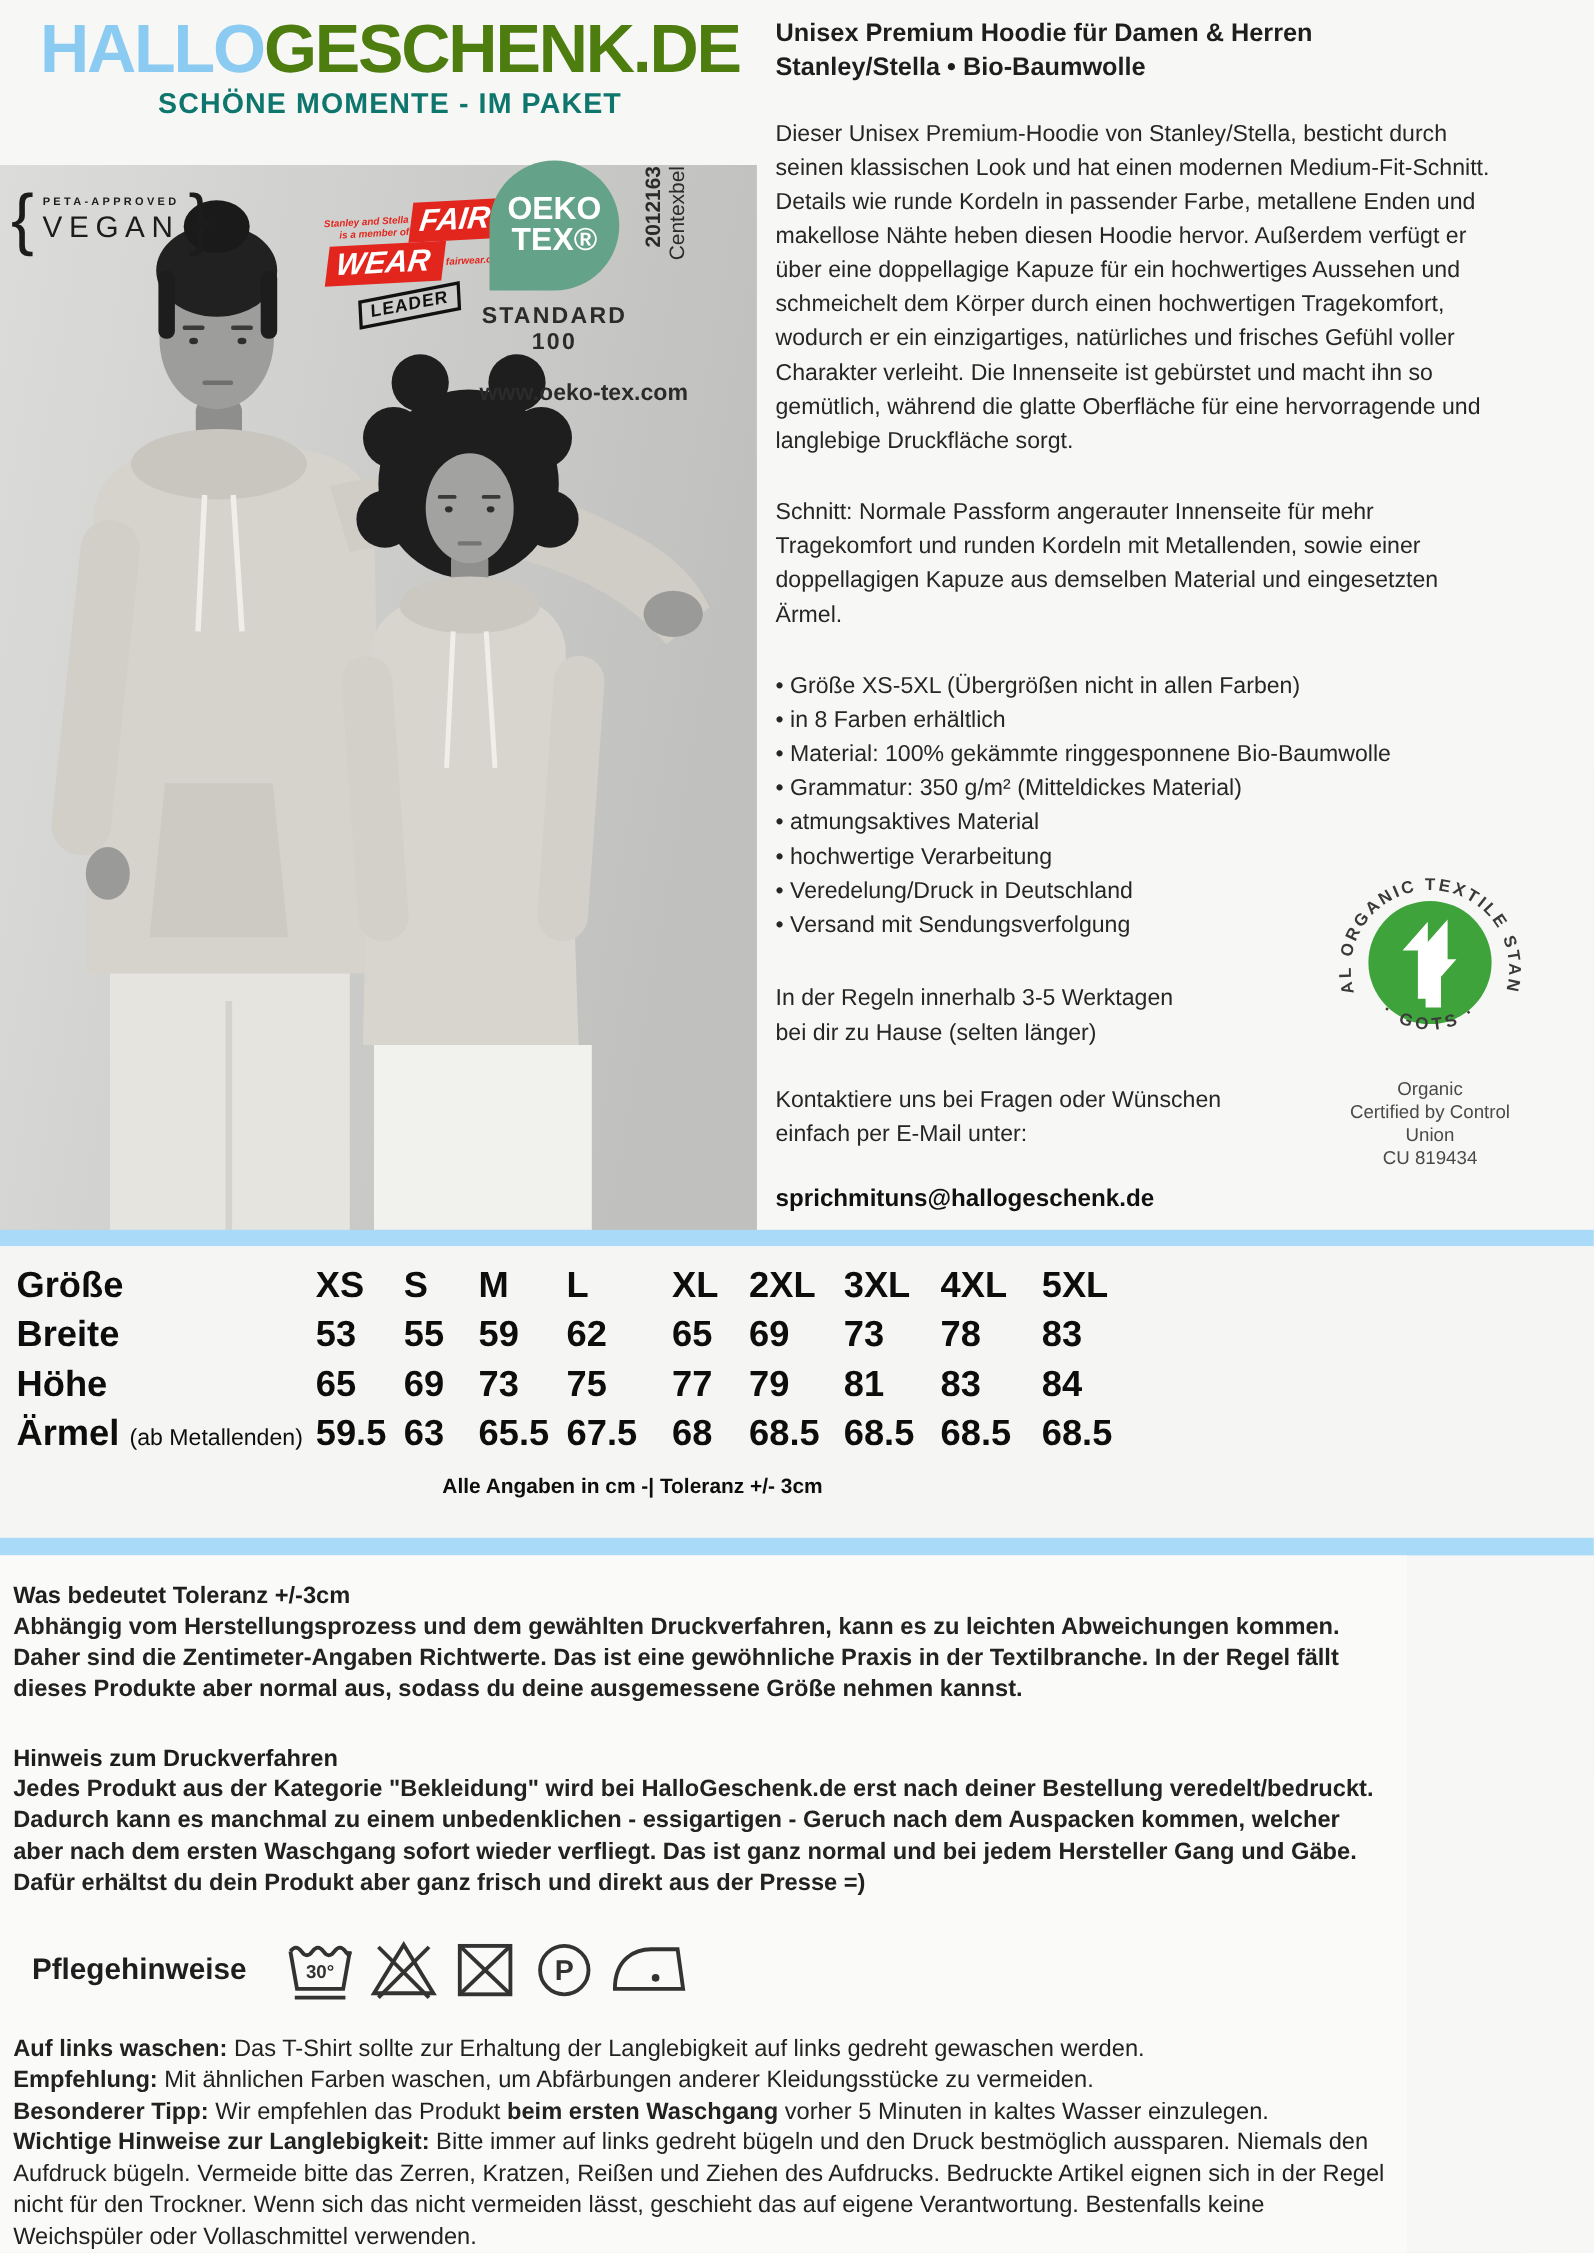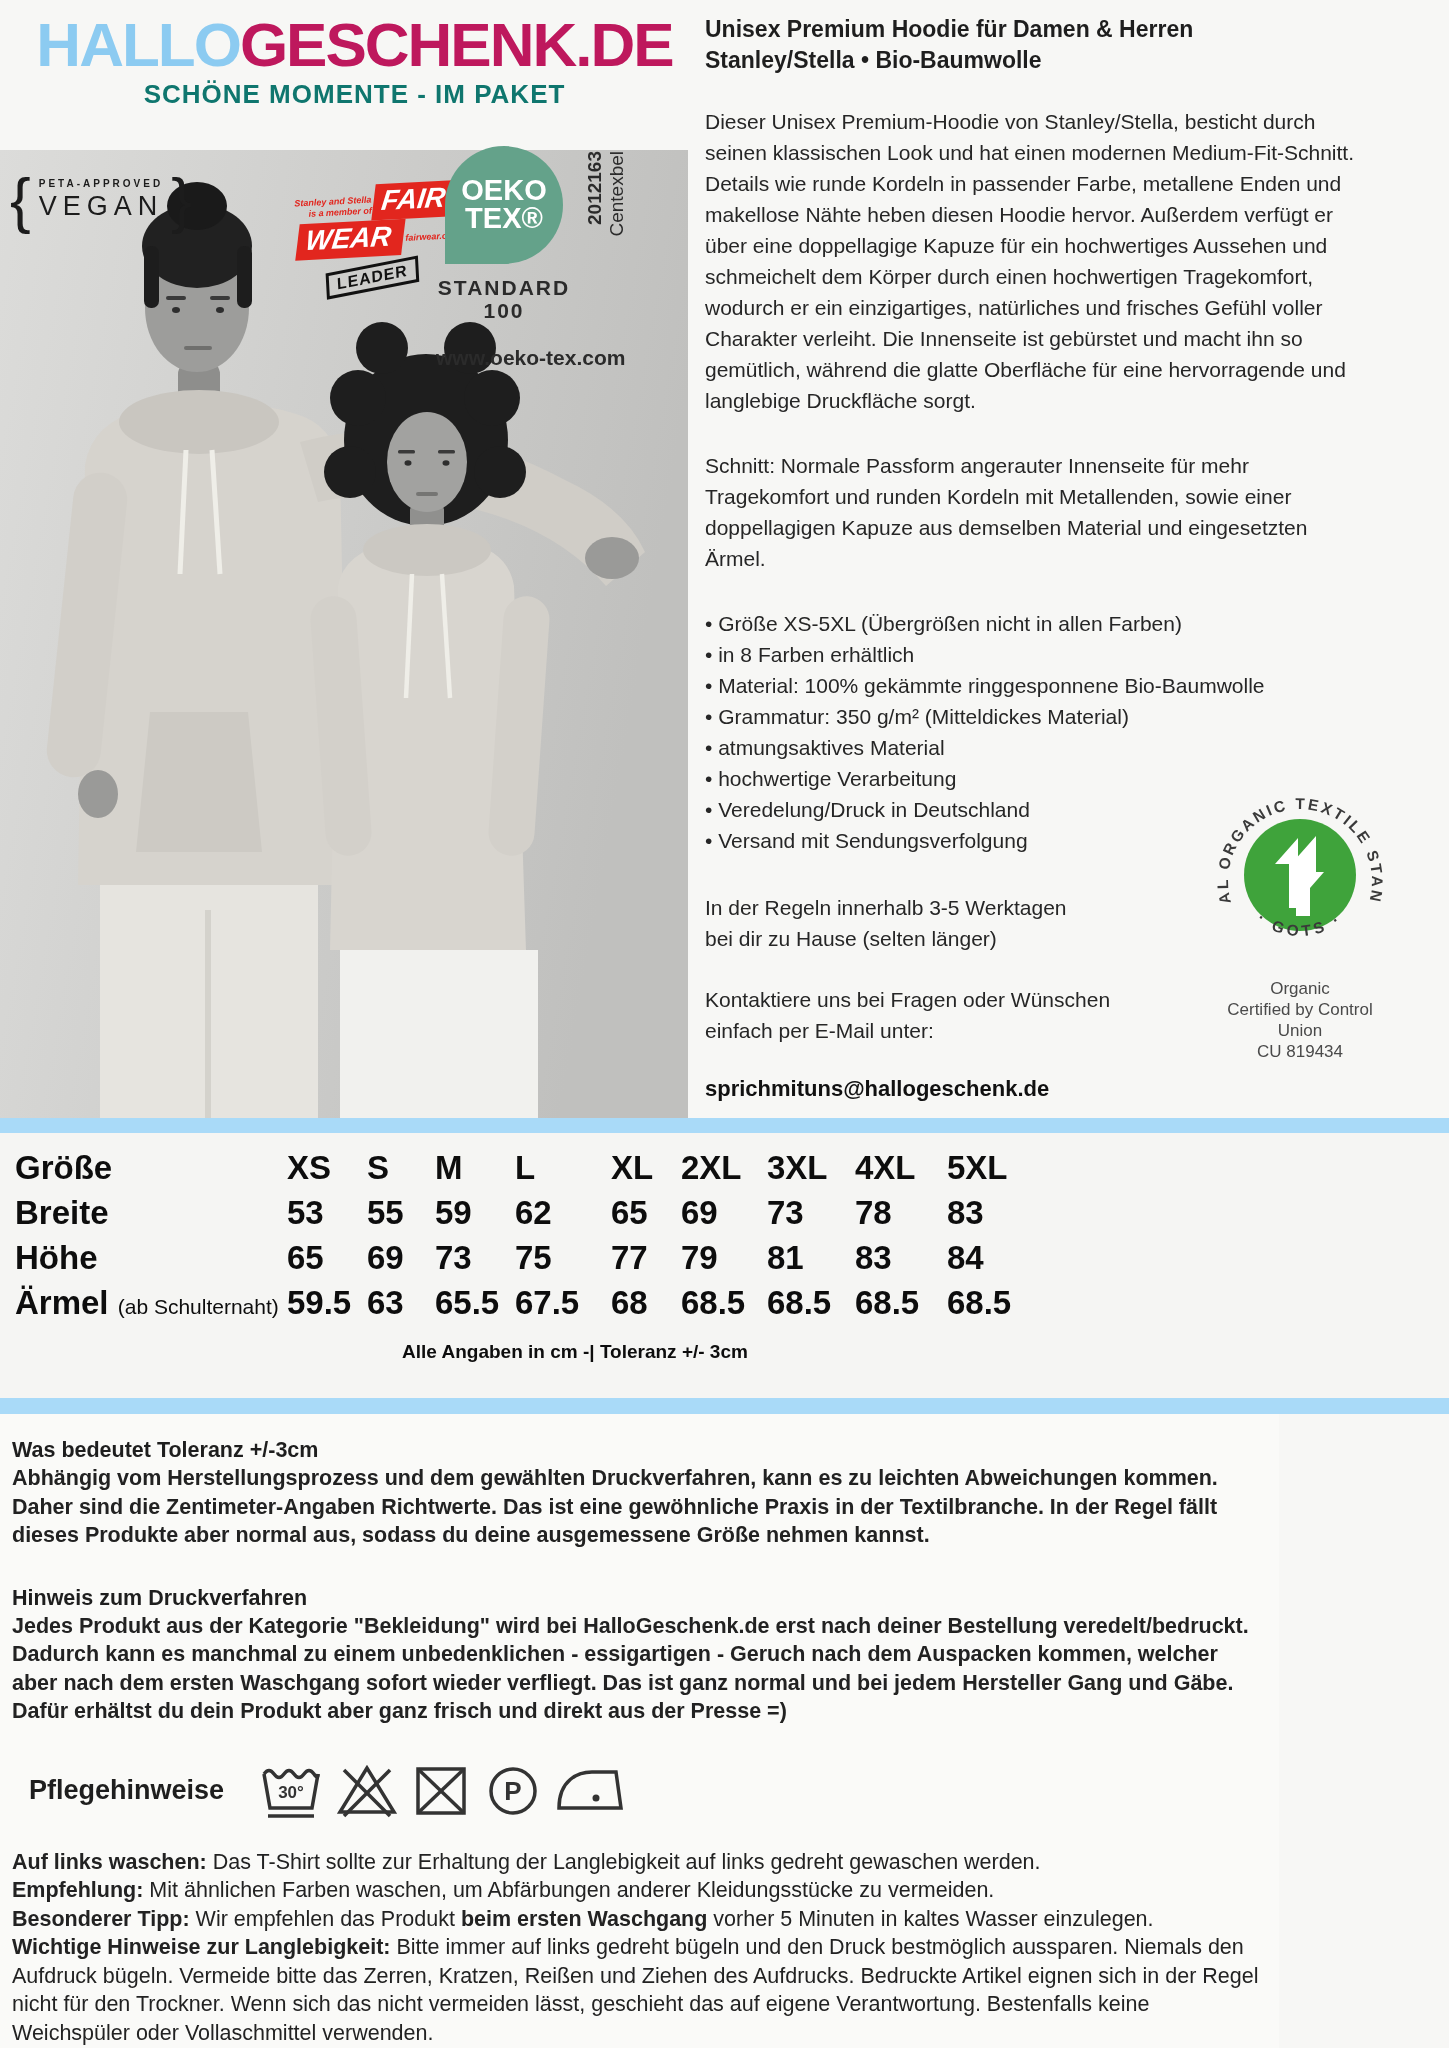--- a/index.html
+++ b/index.html
@@ -2,21 +2,21 @@
 <html><head>
 <meta charset="utf-8">
 <style>
   html,body{margin:0;padding:0;background:#e9e9e9;}
   .page{position:relative;width:1449px;height:2048px;background:#f7f7f5;overflow:hidden;
         font-family:"Liberation Sans","DejaVu Sans",sans-serif;color:#1e1e1e;}
   
   .brand{position:absolute;left:22px;top:12px;width:665px;text-align:center;}
   .logo{font-size:62px;font-weight:800;letter-spacing:-2px;line-height:1.05;white-space:nowrap;}
   .logo .p1{color:#8CCBF1;}
-  .logo .p2{color:#be185d;text-align:right;}
+  .logo .p2{color:#4d7c0f;text-align:right;}
   .tagline{margin-top:2px;font-size:26px;font-weight:700;color:#0f766e;letter-spacing:1px;}
   
   .photo{position:absolute;left:0;top:150px;width:688px;height:973px;
          background:linear-gradient(100deg,#dcdcda 0%,#cfcfcd 55%,#c2c2c0 100%);}
   .photo svg{position:absolute;left:0;top:0;}
   
   .vegan{position:absolute;left:10px;top:22px;display:flex;align-items:center;color:#1c1c1c;}
   .vegan .brace{font-size:62px;font-weight:300;line-height:0.9;}
   .vegan .mid{padding:0 8px;text-align:center;}
   .vegan .peta{font-size:10px;font-weight:700;letter-spacing:3px;}
@@ -270,21 +270,21 @@
           <div>69</div>
         <div>73</div>
           <div>75</div>
         <div>77</div>
           <div>79</div>
         <div>81</div>
           <div>83</div>
         <div>84</div>
       </div>
       <div class="strow">
-        <div><span>Ärmel</span> <span class="note">(ab Schulternaht)</span></div>
+        <div><span>Ärmel</span> <span class="note">(ab Metallenden)</span></div>
         <div>59.5</div>
           <div>63</div>
         <div>65.5</div>
           <div>67.5</div>
         <div>68</div>
           <div>68.5</div>
         <div>68.5</div>
           <div>68.5</div>
         <div>68.5</div>
       </div>

